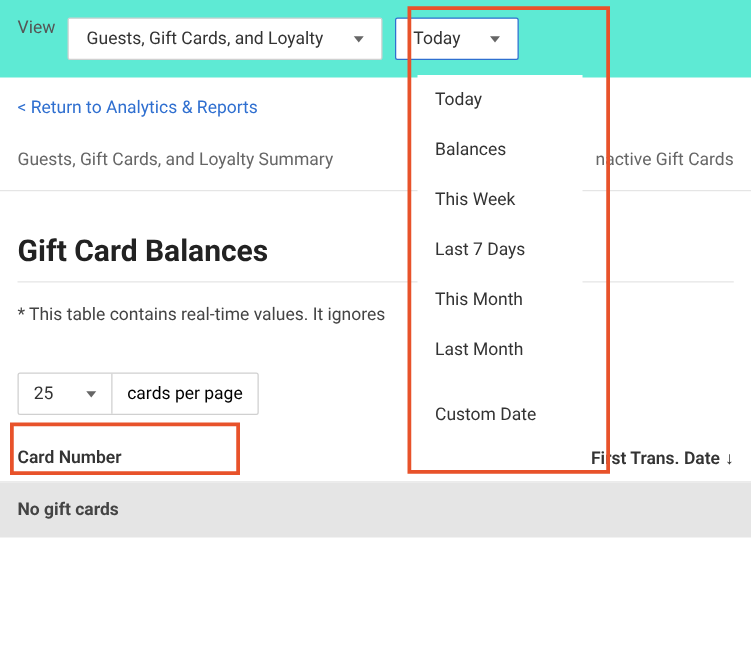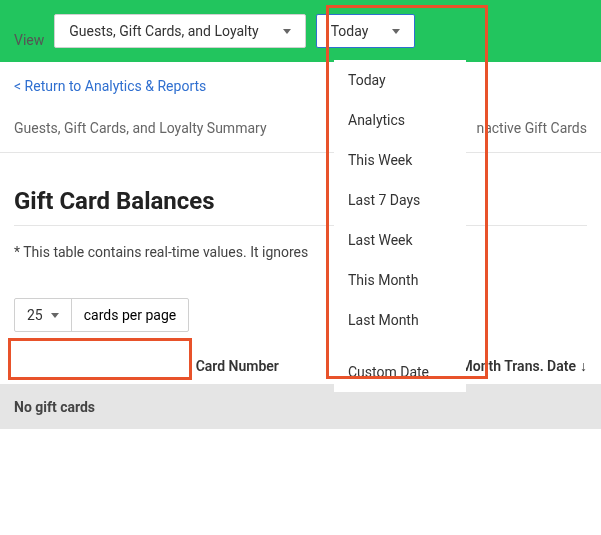--- a/index.html
+++ b/index.html
@@ -6,24 +6,24 @@
   body {
     font-family: -apple-system, BlinkMacSystemFont, "Segoe UI", Roboto, Arial, sans-serif;
     font-size: 14px;
     color: #333;
     background: #fff;
     width: 601px;
     height: 535px;
     position: relative;
   }
   .top-bar {
-    background: #22c55e;
+    background: #5eead4;
     padding: 14px 14px 14px 14px;
     display: flex;
-    align-items: flex-end;
+    align-items: flex-start;
     gap: 10px;
   }
   .view-label {
     color: #555;
     font-size: 14px;
   }
   .dropdown-btn {
     background: #fff;
     border: 1px solid #d0d0d0;
     border-radius: 2px;
@@ -93,40 +93,40 @@
   }
   .pager-box {
     display: inline-flex;
     align-items: stretch;
     border: 1px solid #d0d0d0;
     border-radius: 2px;
   }
   .pager-count {
     display: inline-flex;
     align-items: center;
-    gap: 8px;
+    gap: 26px;
     padding: 8px 12px;
     border-right: 1px solid #d0d0d0;
     cursor: pointer;
   }
   .pager-label {
     display: inline-flex;
     align-items: center;
     padding: 8px 12px;
     color: #000000;
   }
   .table-head {
     display: flex;
     padding: 16px 14px 10px 14px;
     border-bottom: 1px solid #e5e5e5;
     color: #333;
     font-weight: 600;
     font-size: 14px;
   }
-  .th-left { flex: 1; text-align: center; }
+  .th-left { flex: 1; }
   .th-right { display: flex; align-items: center; gap: 4px; }
   .arrow-down {
     display: inline-block;
   }
   .empty-row {
     background: #e5e5e5;
     padding: 14px;
     color: #444;
     font-size: 14px;
     font-weight: bold;
@@ -193,33 +193,32 @@
       <span>25</span>
       <span class="caret"></span>
     </div>
     <div class="pager-label">cards per page</div>
   </div>
 </div>
 
 <div class="table-head">
   <div class="th-left">Card Number</div>
   <div class="th-right">
-    <span>Month Trans. Date</span>
+    <span>First Trans. Date</span>
     <span class="arrow-down">↓</span>
   </div>
 </div>
 
 <div class="empty-row">No gift cards</div>
 
 <div class="dropdown-panel">
   <div class="dropdown-item">Today</div>
-  <div class="dropdown-item">Analytics</div>
+  <div class="dropdown-item">Balances</div>
   <div class="dropdown-item">This Week</div>
   <div class="dropdown-item">Last 7 Days</div>
-  <div class="dropdown-item">Last Week</div>
   <div class="dropdown-item">This Month</div>
   <div class="dropdown-item">Last Month</div>
   <div class="dropdown-divider"></div>
   <div class="dropdown-item">Custom Date</div>
 </div>
 
 <div class="anno anno1"></div>
 <div class="anno anno2"></div>
 
 </body></html>

